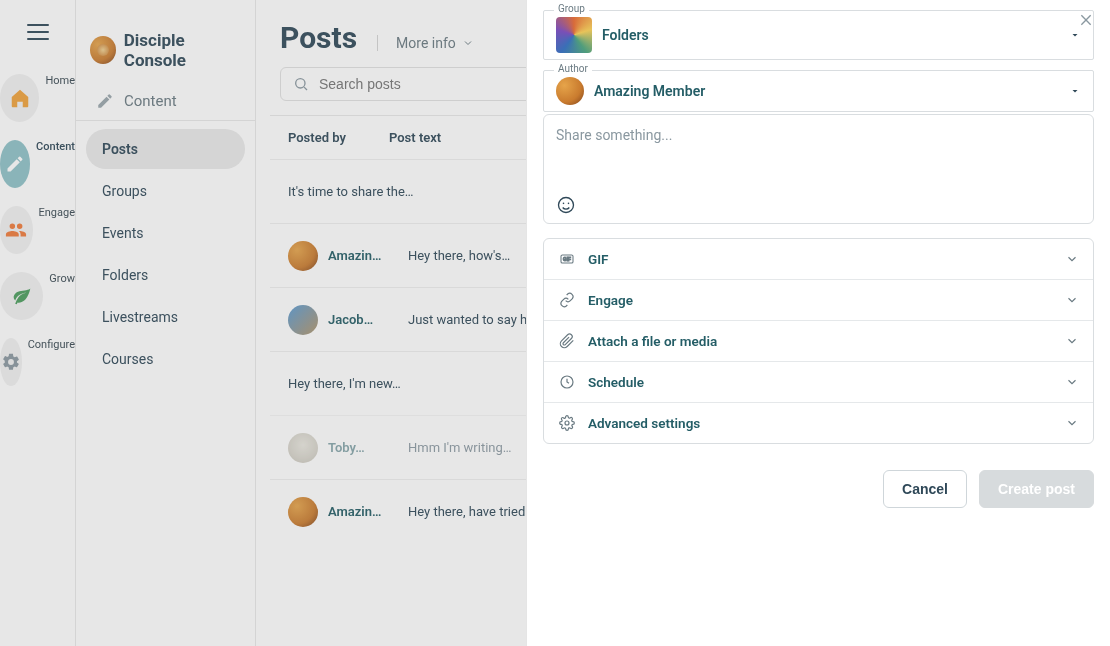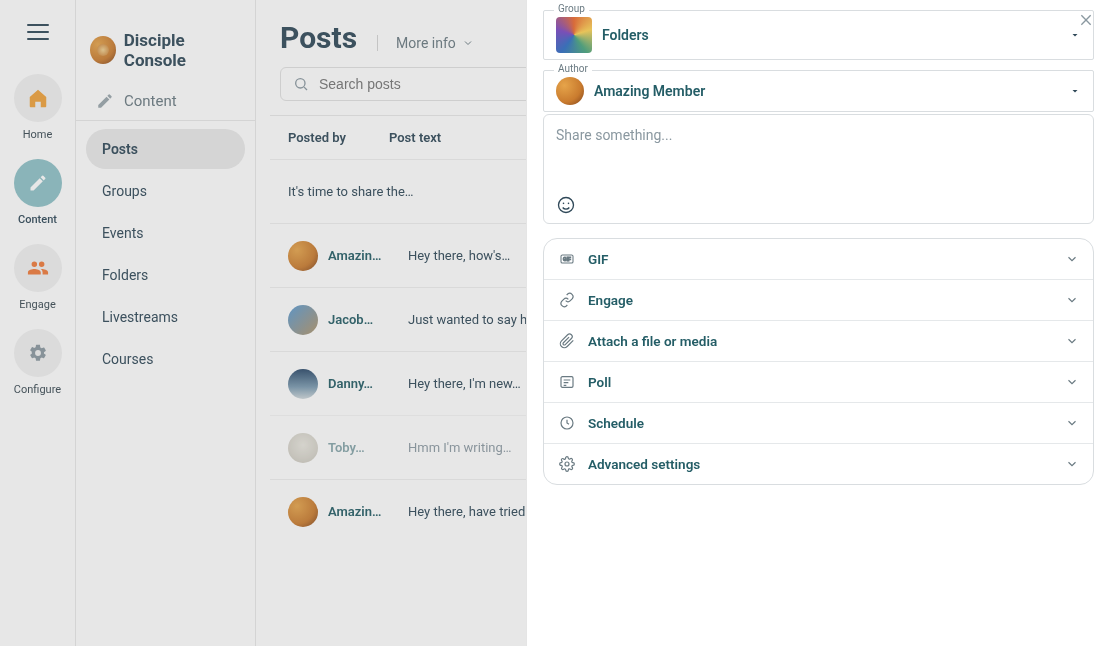--- a/index.html
+++ b/index.html
@@ -27,22 +27,21 @@
 }
 .rail .hamburger {
   width: 40px; height: 40px;
   display: flex; align-items: center; justify-content: center;
   cursor: pointer;
   margin-bottom: 12px;
 }
 .rail .hamburger svg { stroke: #2f4858; }
 .rail-item {
   display: flex;
-  flex-direction: column;
-  align-items: center;
+  flex-direction: row;
   gap: 6px;
   width: 100%;
   padding: 6px 0 8px;
   cursor: pointer;
 }
 .rail-icon {
   width: 48px; height: 48px;
   border-radius: 50%;
   background: #f1f1f1;
   display: flex;
@@ -246,21 +245,21 @@
 .composer textarea {
   border: none; outline: none; resize: none;
   font-family: inherit; font-size: 14px; color: #2f4858;
   flex: 1; min-height: 60px;
 }
 .composer textarea::placeholder { color: #8a98a0; }
 .composer .emoji { margin-top: auto; color: #2f4858; }
 
 .acc {
   border: 1px solid #d9dde0;
-  border-radius: 14px;
+  border-radius: 6px;
   margin-top: 14px;
   overflow: hidden;
 }
 .acc-item {
   display: flex;
   align-items: center;
   gap: 12px;
   padding: 12px 14px;
   border-top: 1px solid #e5e8ea;
   cursor: pointer;
@@ -326,20 +325,28 @@
     <div class="rail-item">
       <span class="rail-icon">
         <svg width="22" height="22" viewBox="0 0 24 24" fill="#f07a3a">
             <path d="M16 11a3 3 0 1 0-3-3 3 3 0 0 0 3 3zm-8 0a3 3 0 1 0-3-3 3 3 0 0 0 3 3zm0 2c-2.33 0-7 1.17-7 3.5V19h14v-2.5C15 14.17 10.33 13 8 13zm8 0c-.29 0-.62.02-.97.05A4.36 4.36 0 0 1 17 16.5V19h6v-2.5c0-2.33-4.67-3.5-7-3.5z"></path>
           </svg>
       </span>
       <span class="rail-label">Engage</span>
     </div>
     <div class="rail-item">
       <span class="rail-icon">
+        <svg width="20" height="20" viewBox="0 0 24 24" fill="#4a9d5c">
+            <path d="M17 8C8 10 5.9 16.17 3.82 21.34l1.89.66.95-2.3c.48.17.98.3 1.34.3C19 20 22 3 22 3c-1 2-8 2.25-13 3.25S2 11.5 2 13.5s1.75 3.75 1.75 3.75C7 8 17 8 17 8z"></path>
+          </svg>
+      </span>
+      <span class="rail-label">Grow</span>
+    </div>
+    <div class="rail-item">
+      <span class="rail-icon">
         <svg width="20" height="20" viewBox="0 0 24 24" fill="#8a98a0">
             <path d="M19.14 12.94a7.14 7.14 0 0 0 .05-.94 7.14 7.14 0 0 0-.05-.94l2.03-1.58a.5.5 0 0 0 .12-.64l-1.92-3.32a.5.5 0 0 0-.6-.22l-2.39.96a7.03 7.03 0 0 0-1.62-.94l-.36-2.54A.5.5 0 0 0 13.9 2h-3.84a.5.5 0 0 0-.49.42l-.36 2.54c-.58.24-1.12.55-1.62.94l-2.39-.96a.5.5 0 0 0-.6.22L2.68 8.48a.5.5 0 0 0 .12.64l2.03 1.58c-.4.31-.5.63-.5.94s.1.63.5.94l-2.03 1.58a.5.5 0 0 0-.12.64l1.92 3.32c.14.24.42.33.6.22l2.39-.96c.5.39 1.04.7 1.62.94l.36 2.54a.5.5 0 0 0 .49.42h3.84a.5.5 0 0 0 .49-.42l.36-2.54c.58-.24 1.12-.55 1.62-.94l2.39.96c.24.1.5 0 .6-.22l1.92-3.32a.5.5 0 0 0-.12-.64l-2.03-1.58zM12 15.5A3.5 3.5 0 1 1 15.5 12 3.5 3.5 0 0 1 12 15.5z"></path>
           </svg>
       </span>
       <span class="rail-label">Configure</span>
     </div>
   </nav>
 
   <aside class="subnav">
     <div class="brand">
@@ -395,24 +402,20 @@
         <div class="post-text col-text">Hey there, how's…</div>
       </div>
       <div class="table-row">
         <div class="posted-by">
             <span class="avatar photo1"></span>
             <span class="name">Jacob…</span>
           </div>
         <div class="post-text col-text">Just wanted to say hell…</div>
       </div>
       <div class="table-row">
-        <div class="posted-by">
-            <span class="avatar photo2"></span>
-            <span class="name">Danny…</span>
-          </div>
         <div class="post-text col-text">Hey there, I'm new…</div>
       </div>
       <div class="table-row dim">
         <div class="posted-by">
             <span class="avatar photo3"></span>
             <span class="name">Toby…</span>
           </div>
         <div class="post-text col-text">Hmm I'm writing…</div>
       </div>
       <div class="table-row">
@@ -509,36 +512,20 @@
       <span class="alabel">Attach a file or media</span>
       <span class="achev">
           <svg width="14" height="14" viewBox="0 0 24 24" fill="none" stroke="currentColor" stroke-width="2">
             <polyline points="6 9 12 15 18 9"></polyline>
           </svg>
         </span>
     </div>
     <div class="acc-item">
       <span class="aicon">
         <svg class="icon-sm" viewBox="0 0 24 24" fill="none" stroke="#6a7a82" stroke-width="1.8">
-            <rect x="3" y="4" width="18" height="16" rx="2"></rect>
-            <line x1="7" y1="9" x2="17" y2="9"></line>
-            <line x1="7" y1="13" x2="14" y2="13"></line>
-            <line x1="7" y1="17" x2="11" y2="17"></line>
-          </svg>
-      </span>
-      <span class="alabel">Poll</span>
-      <span class="achev">
-          <svg width="14" height="14" viewBox="0 0 24 24" fill="none" stroke="currentColor" stroke-width="2">
-            <polyline points="6 9 12 15 18 9"></polyline>
-          </svg>
-        </span>
-    </div>
-    <div class="acc-item">
-      <span class="aicon">
-        <svg class="icon-sm" viewBox="0 0 24 24" fill="none" stroke="#6a7a82" stroke-width="1.8">
             <circle cx="12" cy="12" r="9"></circle>
             <polyline points="12 7 12 12 15 14"></polyline>
           </svg>
       </span>
       <span class="alabel">Schedule</span>
       <span class="achev">
           <svg width="14" height="14" viewBox="0 0 24 24" fill="none" stroke="currentColor" stroke-width="2">
             <polyline points="6 9 12 15 18 9"></polyline>
           </svg>
         </span>
@@ -552,13 +539,17 @@
       </span>
       <span class="alabel">Advanced settings</span>
       <span class="achev">
           <svg width="14" height="14" viewBox="0 0 24 24" fill="none" stroke="currentColor" stroke-width="2">
             <polyline points="6 9 12 15 18 9"></polyline>
           </svg>
         </span>
     </div>
   </div>
 
+  <div class="panel-actions">
+    <button class="btn secondary"><span>Cancel</span></button>
+    <button class="btn primary"><span>Create post</span></button>
+  </div>
 </section>
 
 </body></html>

